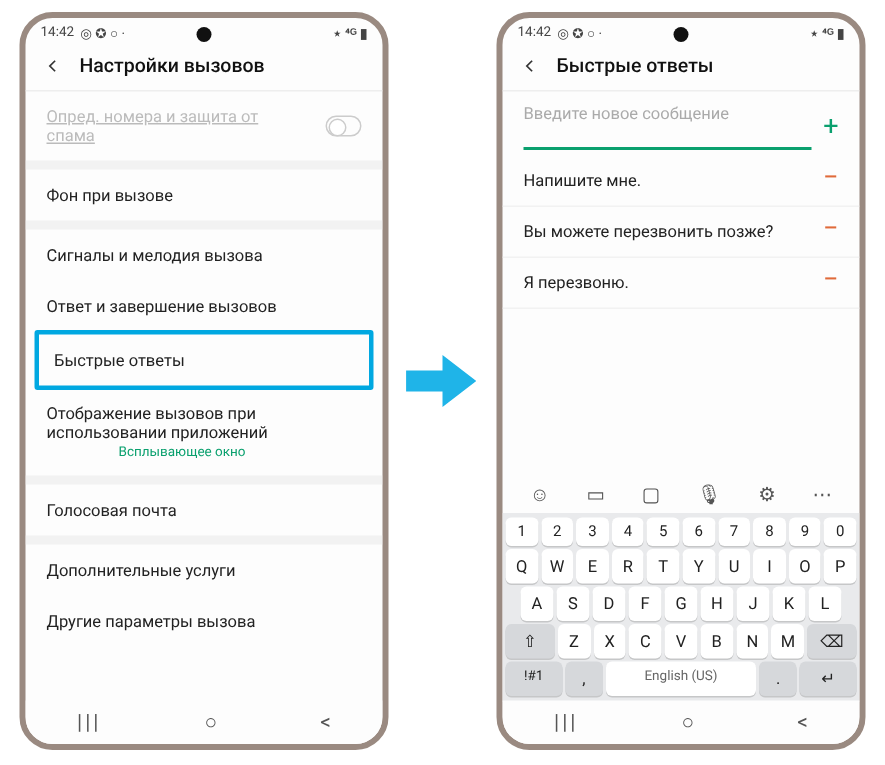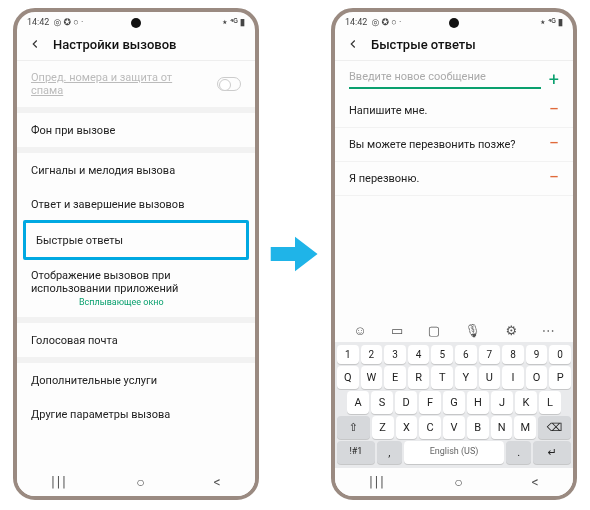--- a/index.html
+++ b/index.html
@@ -14,21 +14,21 @@
   .header .back { width: 16px; height: 16px; display: flex; align-items: center; justify-content: center; color:#333;}
   .header .title { font-size: 13px; color: #111; font-weight: 500; }
   .section { border-bottom: 6px solid #f2f2f2; }
   .row { padding: 10px 14px; font-size: 11px; color: #222; display: flex; align-items: center; justify-content: space-between; min-height: 34px;}
   .row.disabled { color: #bbb; }
   .toggle { width: 24px; height: 14px; border: 1px solid #ccc; border-radius: 8px; position: relative; }
   .toggle::after { content:''; position:absolute; left:1px; top:1px; width:10px; height:10px; border:1px solid #ccc; border-radius:50%; background:#fff;}
   .highlight { border: 3px solid #00a8e1; margin: -1px 6px; border-radius:2px; }
   .smallgreen { color: #0aa06e; font-size: 9px; display:block; margin-top:2px;padding-left:48px;}
   .input-row { padding: 8px 14px 4px 14px; display: flex; align-items: center; gap: 8px; }
-  .input-line { flex: 1; border-bottom: 2px solid #0aa06e; font-size: 11px; color: #aaa; padding-bottom: 4px; }
+  .input-line { flex: 1; border-bottom: 2px solid #0aa06e; font-size: 11px; color: #aaa; padding-bottom: 16px; }
   .plus { color: #0aa06e; font-size: 18px; font-weight: 400; }
   .reply-row { padding: 10px 14px; font-size: 11px; color: #222; display:flex; justify-content:space-between; align-items:flex-start; border-bottom: 1px solid #f2f2f2;}
   .minus { color: #e06a3a; font-size: 18px; font-weight: 400; line-height: 10px;}
   .kbtools { display:flex; justify-content: space-around; align-items:center; padding: 4px 6px; color:#555;}
   .kbtools span { font-size: 13px; }
   .keyboard { background: #e9eaec; padding: 3px 2px 2px 2px; }
   .krow { display:flex; gap:2px; margin-bottom:2px; justify-content:center;}
   .key { background: #fff; border-radius: 4px; flex:1; text-align:center; font-size: 11px; padding: 5px 0; color:#222; box-shadow: 0 1px 0 rgba(0,0,0,0.15);}
   .key.num { font-size: 10px; padding: 4px 0;}
   .key.fn { background:#d6d8db; }

